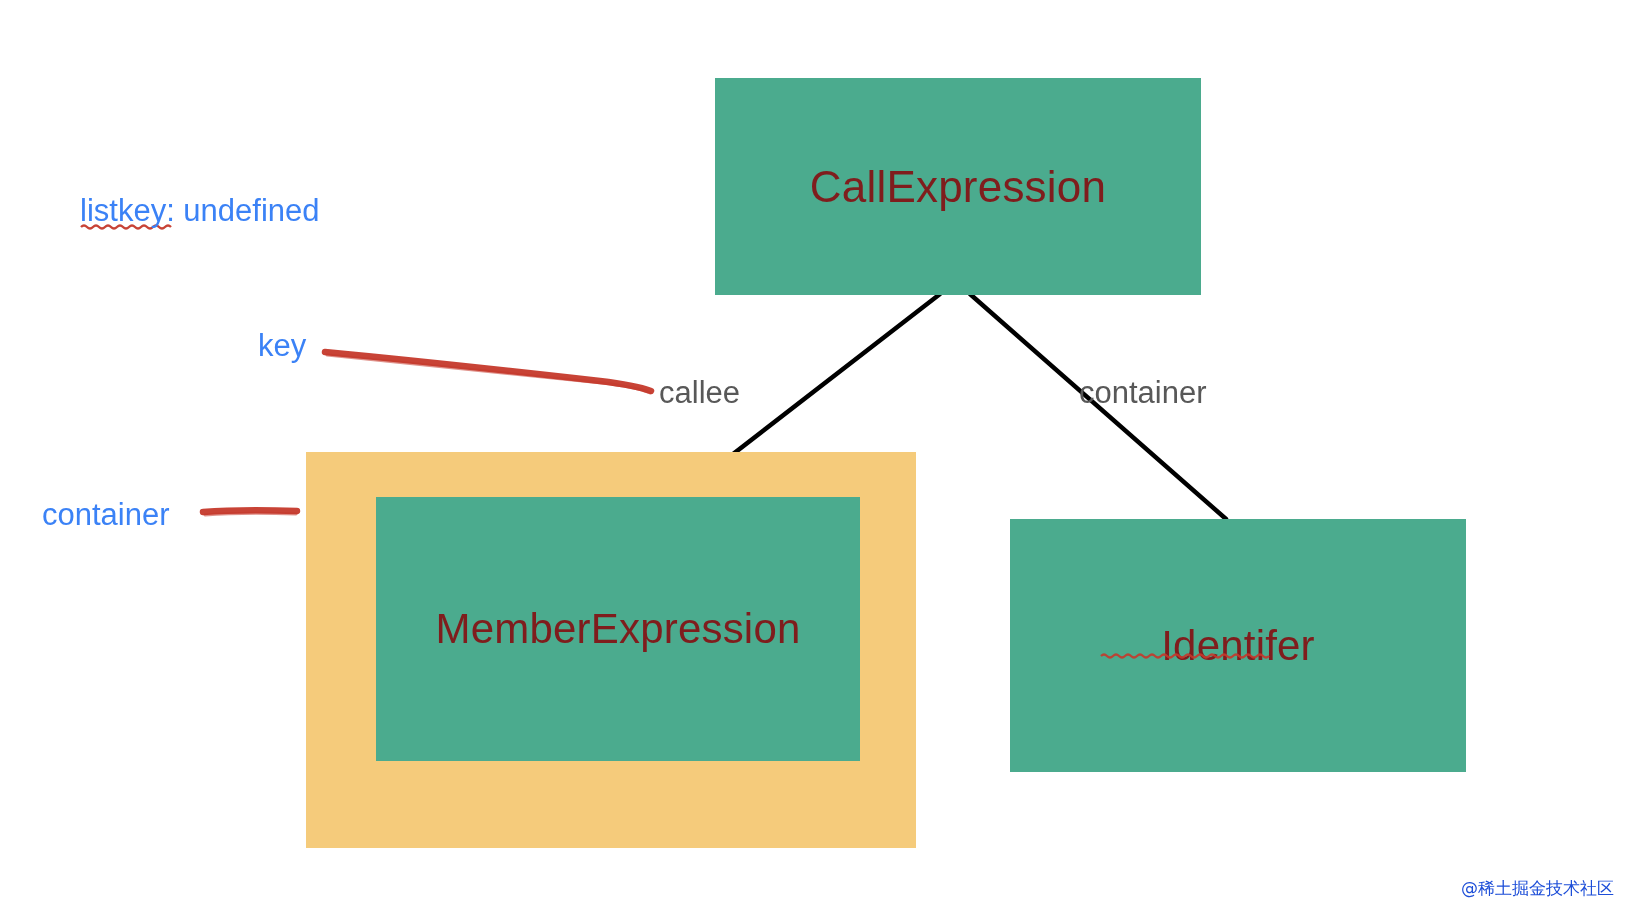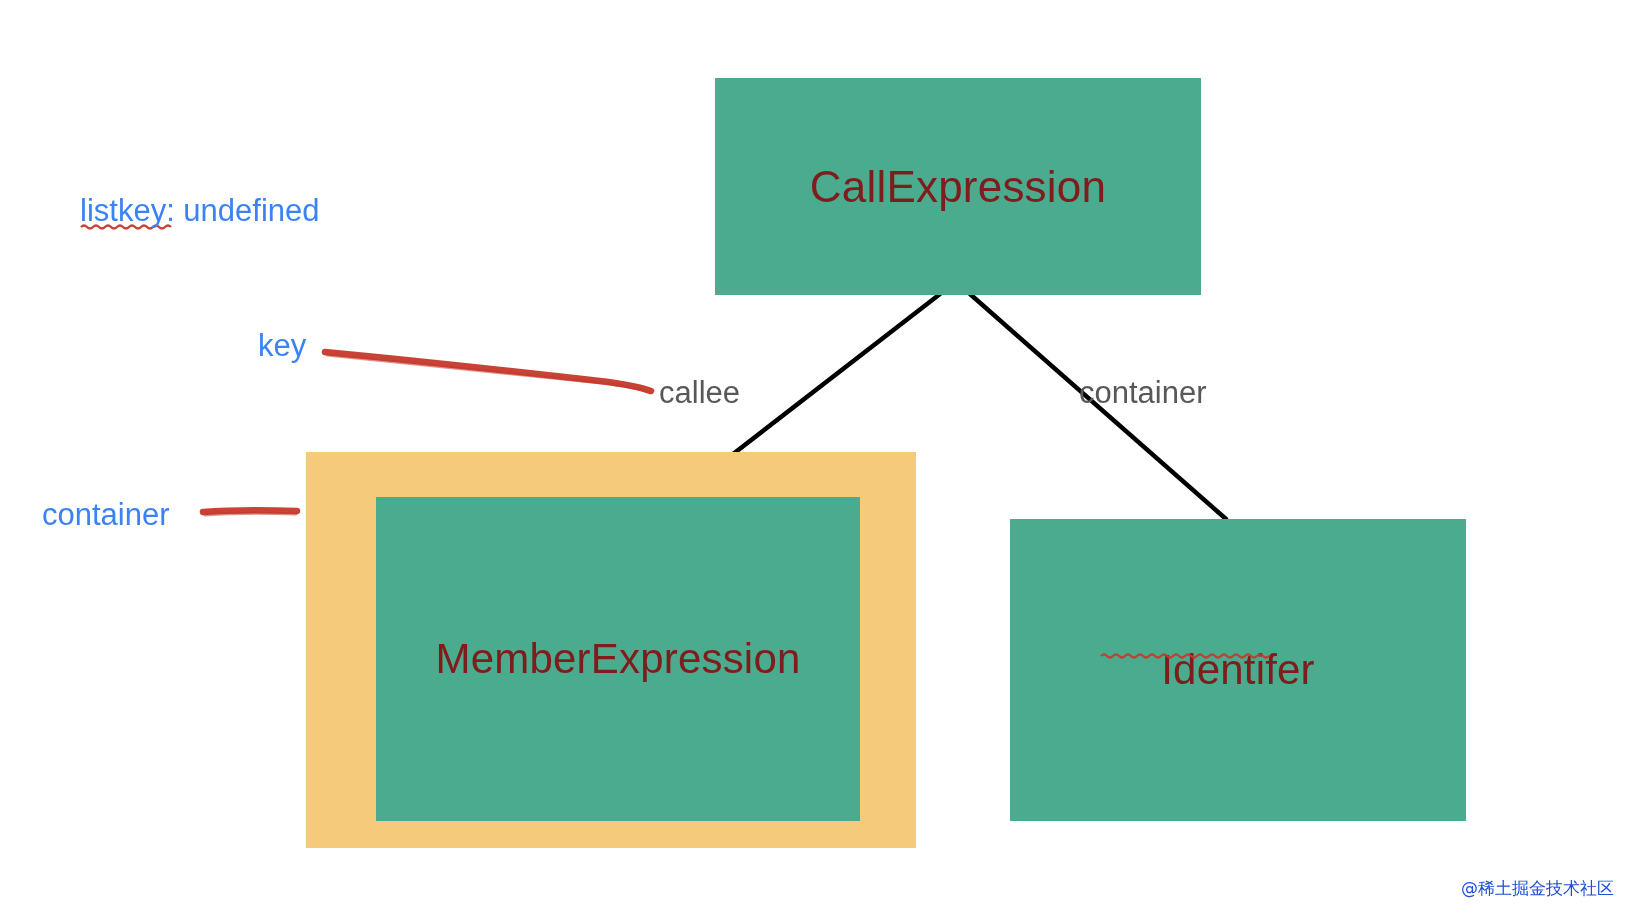--- a/index.html
+++ b/index.html
@@ -91,25 +91,25 @@
     <line x1="940" y1="294" x2="649" y2="519" stroke="#000000" stroke-width="4.5" stroke-linecap="round"></line>
     <line x1="970" y1="294" x2="1226" y2="519" stroke="#000000" stroke-width="4.5" stroke-linecap="round"></line>
   </svg>
 
   <div class="container-box" style="left:306px; top:452px; width:610px; height:396px;"></div>
 
   <div class="node node-green layer-boxes" style="left:715px; top:78px; width:486px; height:217px;">
     <span class="node-label" style="font-size:44px;">CallExpression</span>
   </div>
 
-  <div class="node node-green layer-boxes" style="left:376px; top:497px; width:484px; height:324px;">
+  <div class="node node-green layer-boxes" style="left:376px; top:497px; width:484px; height:264px;">
     <span class="node-label" style="font-size:42px;">MemberExpression</span>
   </div>
 
-  <div class="node node-green layer-boxes" style="left:1010px; top:519px; width:456px; height:302px;">
+  <div class="node node-green layer-boxes" style="left:1010px; top:519px; width:456px; height:253px;">
     <span class="node-label spellunder" style="font-size:42px;">Identifer</span>
   </div>
 
   <svg class="overlay overlay-over" viewBox="0 0 1640 914" xmlns="http://www.w3.org/2000/svg">
     <path d="M1101 656 q3 -3 6 0 q3 3 6 0 q3 -3 6 0 q3 3 6 0 q3 -3 6 0 q3 3 6 0
              q3 -3 6 0 q3 3 6 0 q3 -3 6 0 q3 3 6 0 q3 -3 6 0 q3 3 6 0
              q3 -3 6 0 q3 3 6 0 q3 -3 6 0 q3 3 6 0 q3 -3 6 0 q3 3 6 0
              q3 -3 6 0 q3 3 6 0 q3 -3 6 0 q3 3 6 0 q3 -3 6 0 q3 3 6 0
              q3 -3 6 0 q3 3 6 0 q3 -3 6 0 q3 3 6 0" fill="none" stroke="#C5392B" stroke-width="2.2" opacity="0.9"></path>
   </svg>

